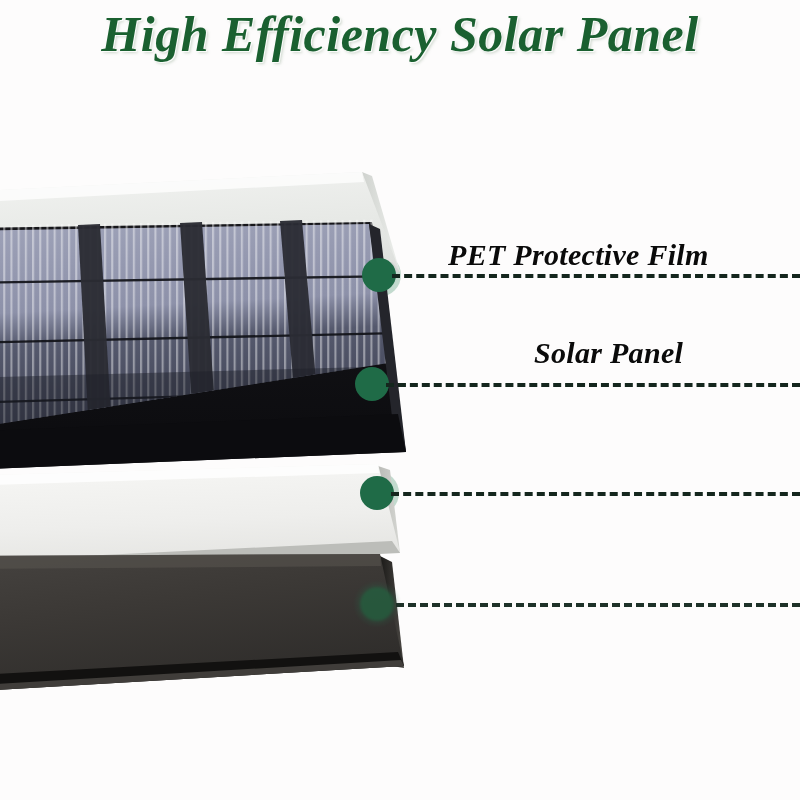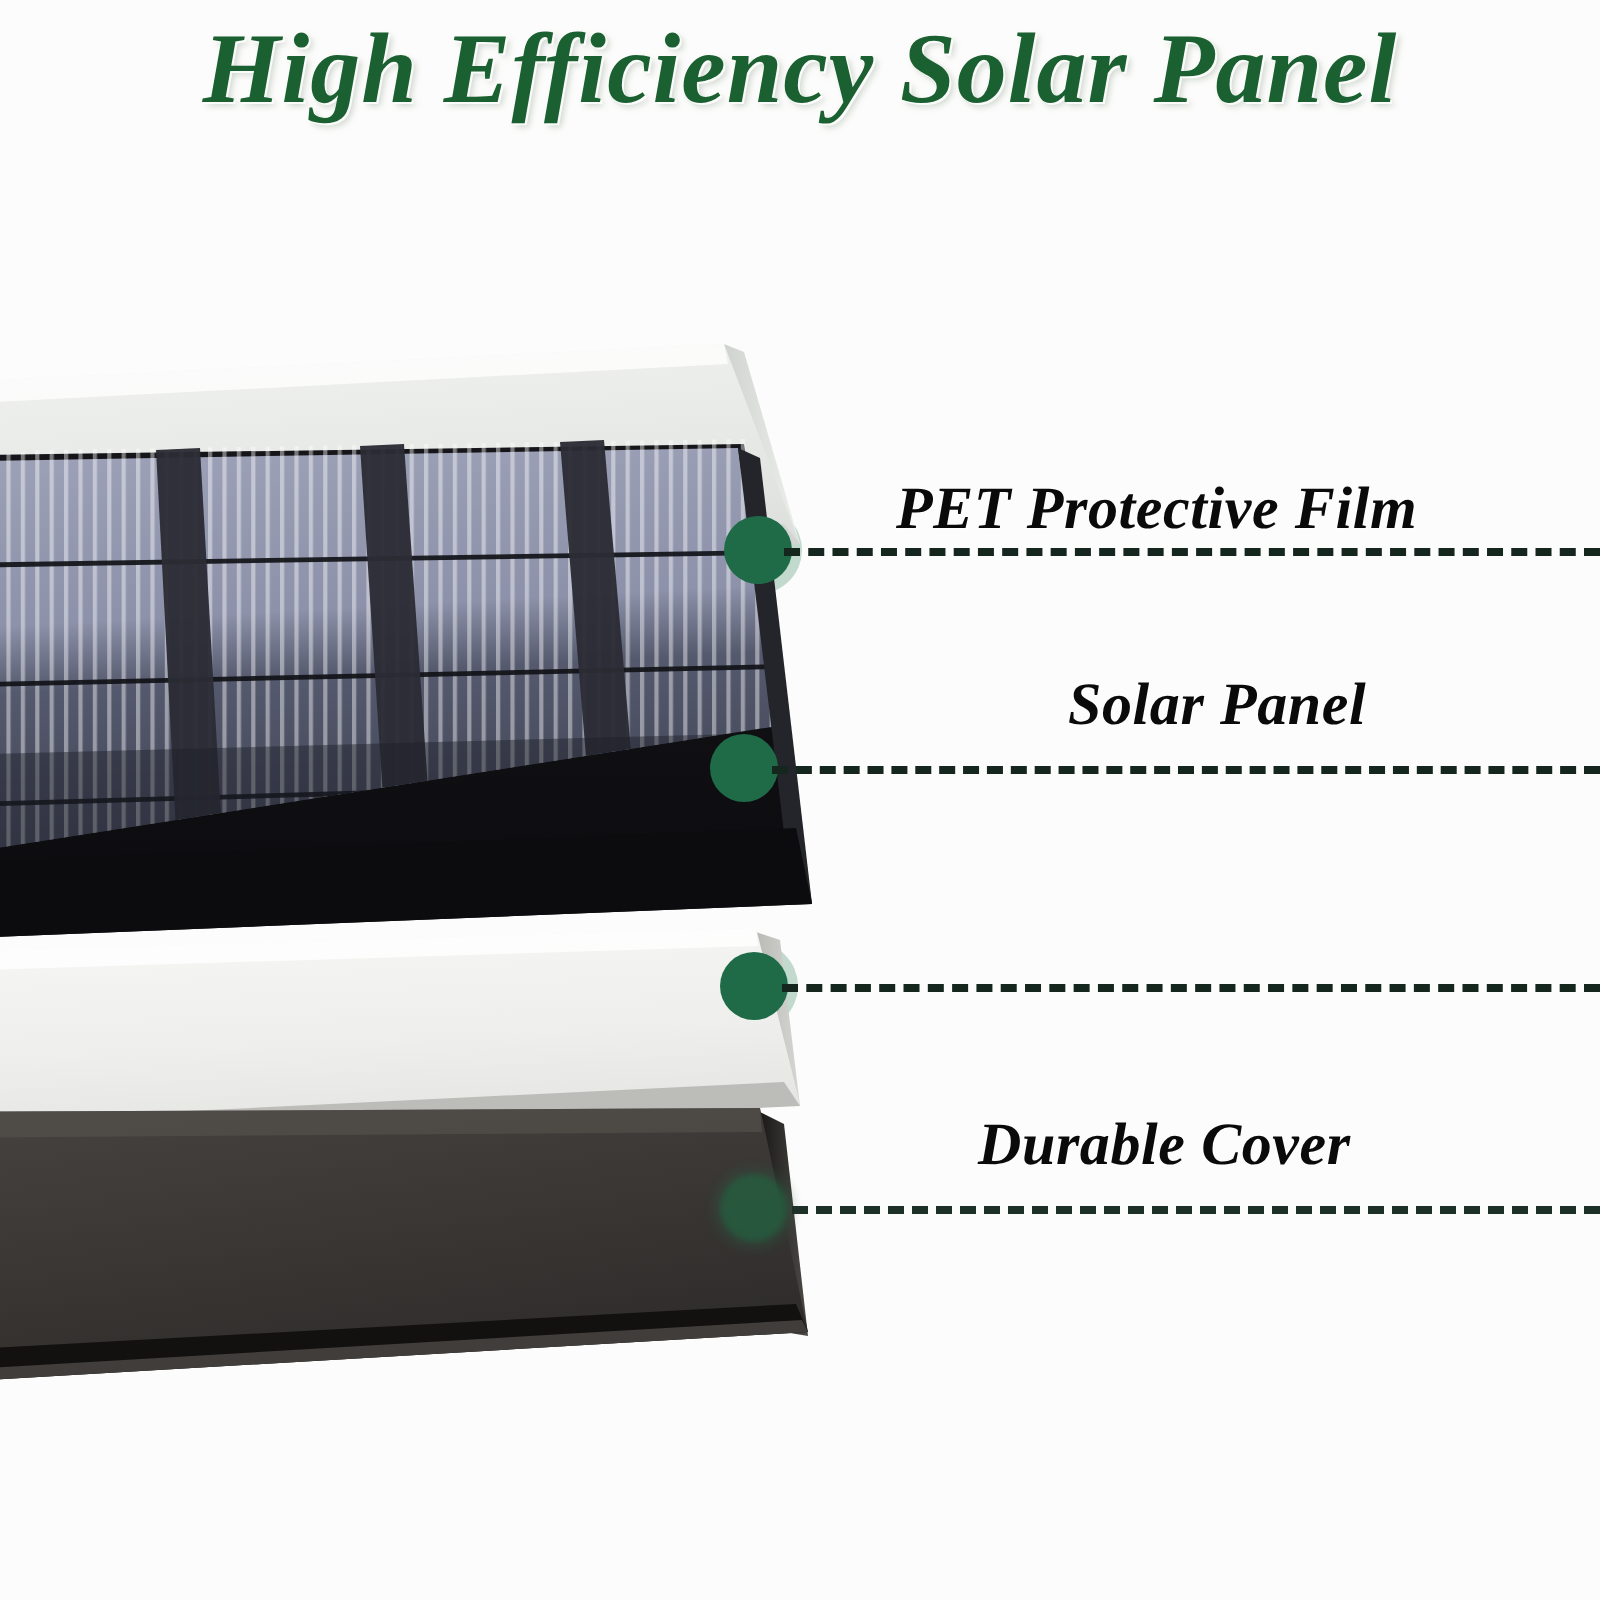--- a/index.html
+++ b/index.html
@@ -205,15 +205,14 @@
 
   <div class="dot" style="left:355px; top:367px;"></div>
   <div class="leader" style="left:386px; top:383px; width:414px;"></div>
   <div class="callout-label" style="left:512px; top:336px;margin-left:22px;">Solar Panel</div>
 
   <div class="dot" style="left:360px; top:476px;"></div>
   <div class="leader" style="left:391px; top:492px; width:409px;"></div>
 
   <div class="dot muted" style="left:360px; top:587px;"></div>
   <div class="leader dim" style="left:396px; top:603px; width:404px;"></div>
-  <div class="callout-label" style="left:489px; top:556px;">Durable Cover</div>
 
 </div>
 
 </body></html>

